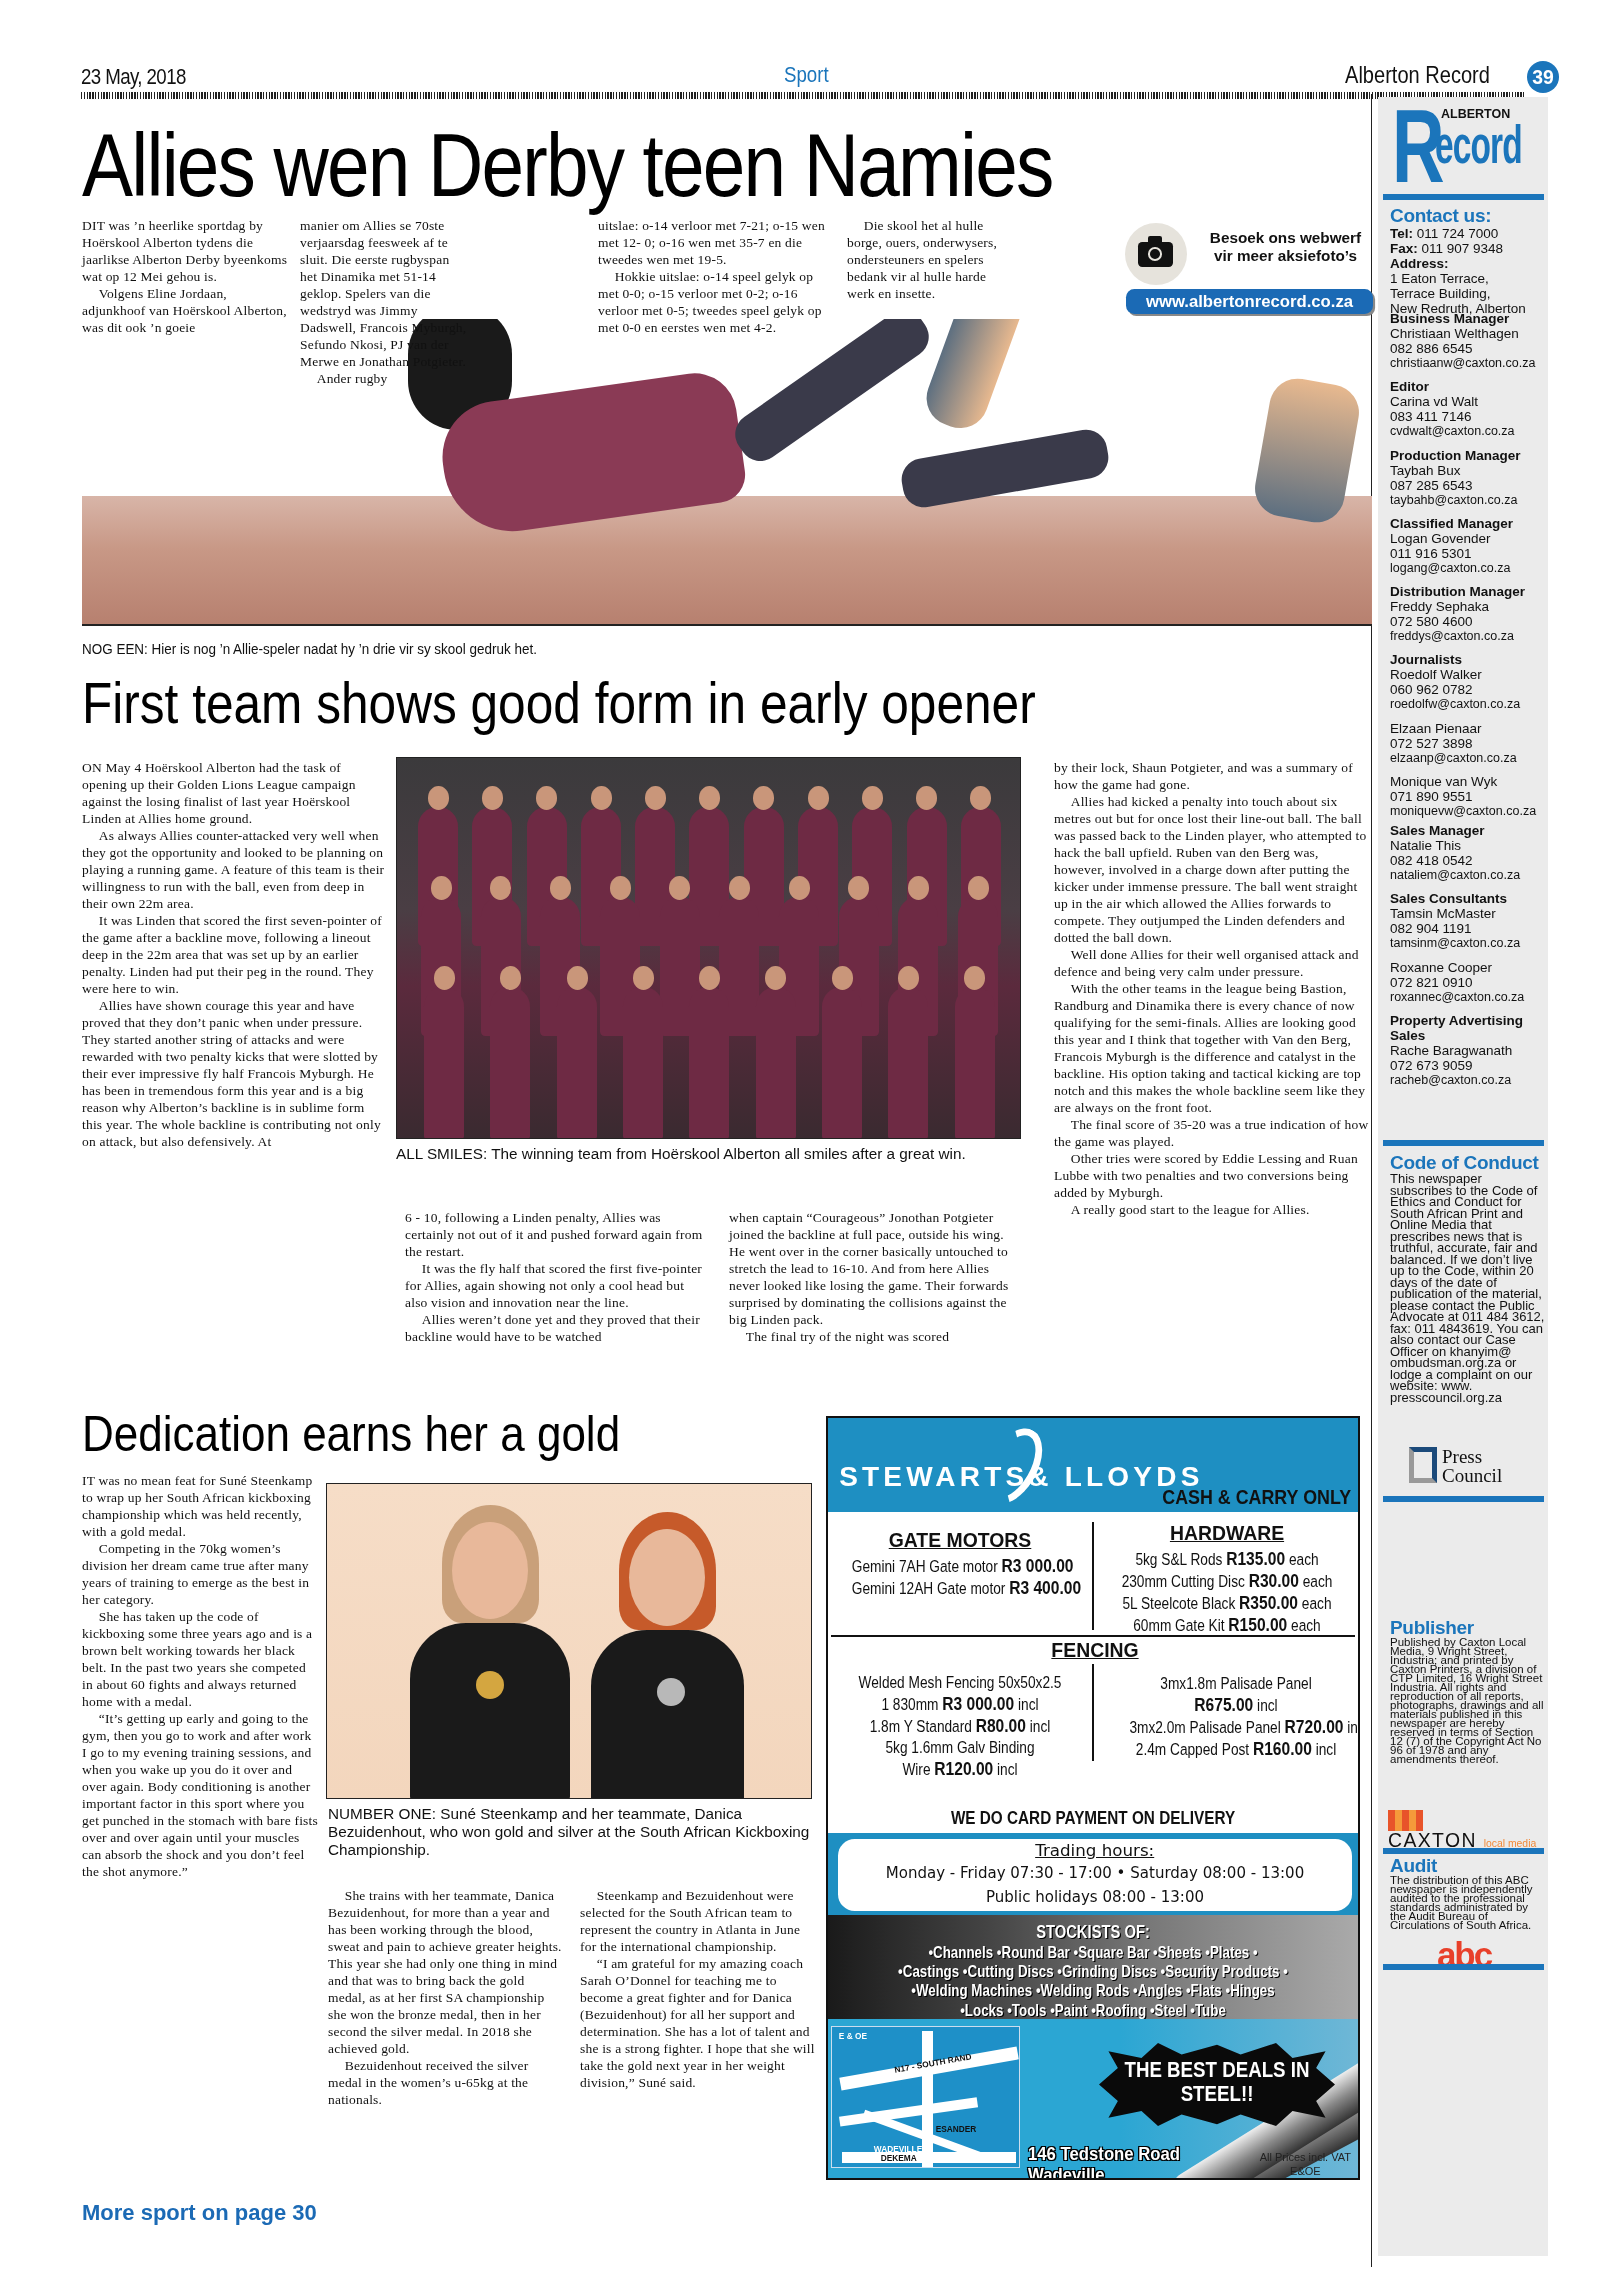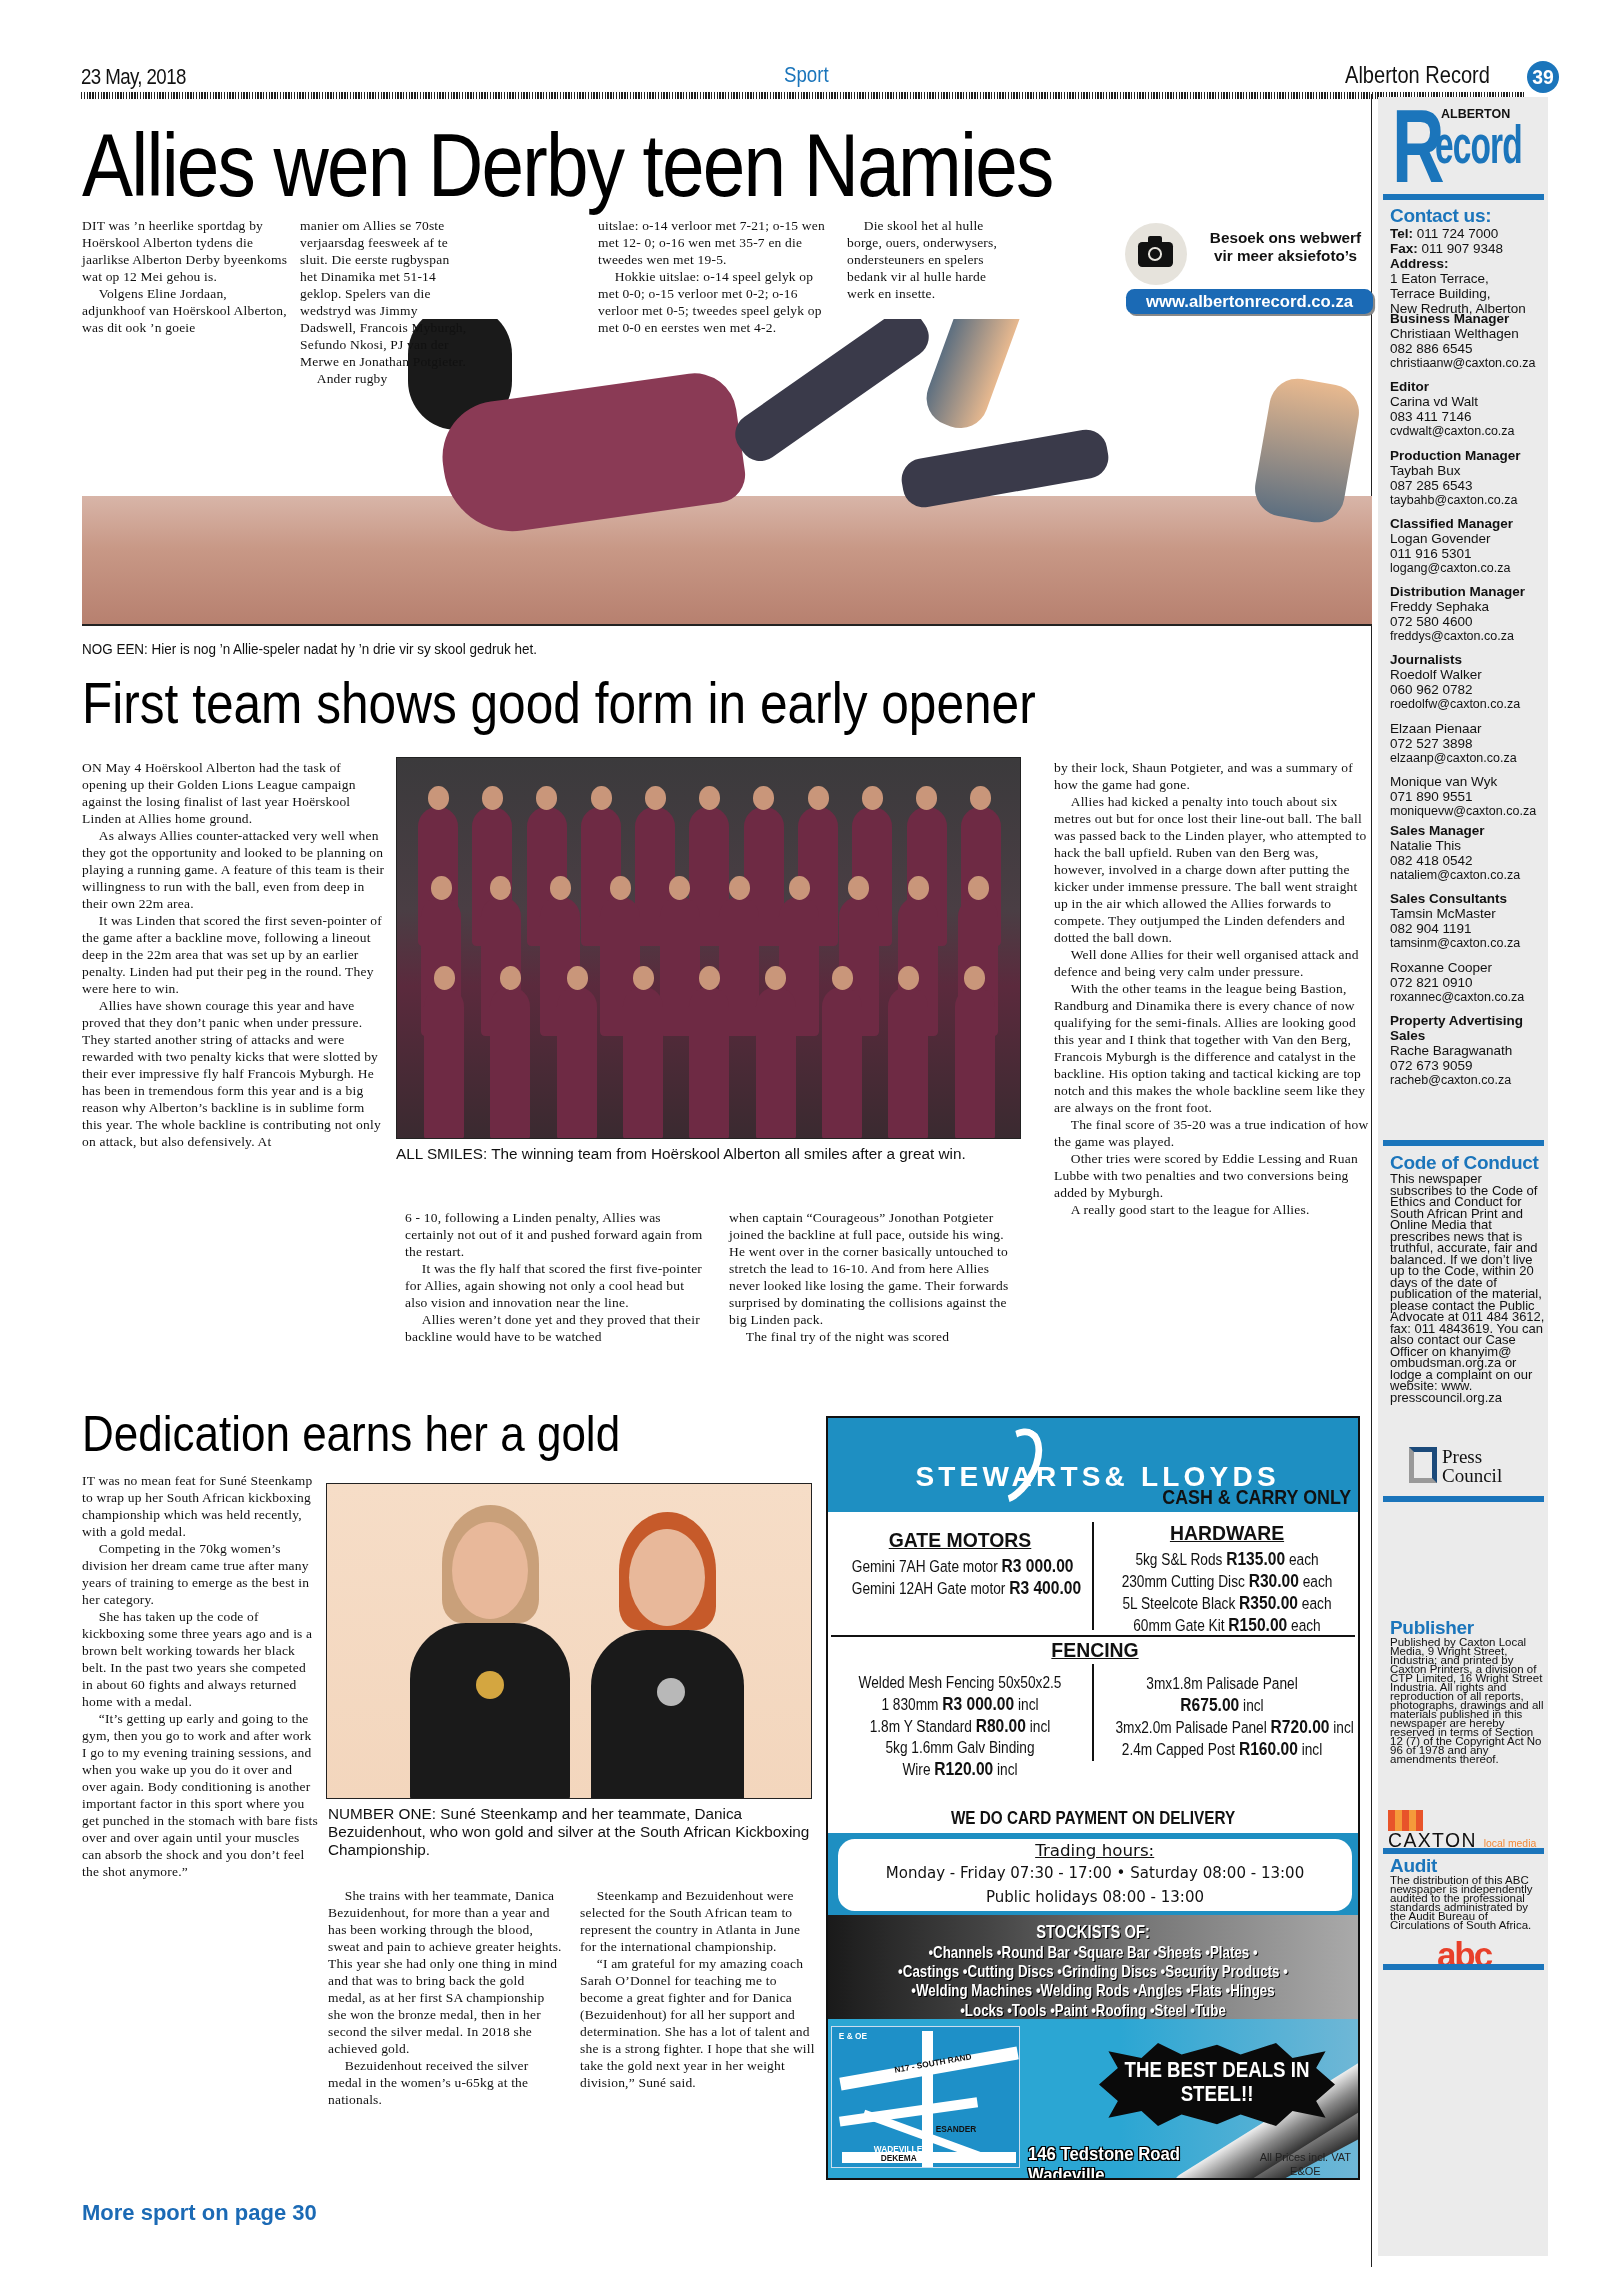--- a/index.html
+++ b/index.html
@@ -61,21 +61,21 @@
   
   .kick-photo { left: 326px; top: 1483px; width: 486px; height: 316px; background: linear-gradient(180deg, #f6ddc7 0%, #f3d6bd 100%); border: 1.4px solid #222; overflow: hidden; }
   .kb { position: absolute; border-radius: 56px 56px 7px 7px; background: #1a1a1a; }
   .kb-head { position: absolute; border-radius: 50%; background: #e8b89a; }
   .kb-hair { position: absolute; border-radius: 50% 50% 20% 20%; }
   .medal { position: absolute; width: 28px; height: 28px; border-radius: 50%; }
   .cap3 { left: 328px; top: 1805px; width: 486px; white-space: normal; font-size: 15.3px; line-height: 18px; }
   
   .ad { left: 826px; top: 1416px; width: 534px; height: 764px; border: 2.1px solid #111; background: #fff; overflow: hidden; }
   .ad-banner { position: absolute; left: 0; top: 0; width: 100%; height: 94px; background: #1e8fc2; }
-  .ad-brand { position: absolute; left: 5.6px; top: 43px; width: 528px; font-family: "Liberation Sans", sans-serif; font-weight: bold; color: #fff; font-size: 28px; letter-spacing: 4.2px; display: flex; justify-content: center; padding: 0 5.6px; }
+  .ad-brand { position: absolute; left: 5.6px; top: 43px; width: 528px; font-family: "Liberation Sans", sans-serif; font-weight: bold; color: #fff; font-size: 28px; letter-spacing: 4.2px; display: flex; justify-content: flex-start; padding: 0 5.6px; }
   .ad-swoosh { position: absolute; left: 160px; top: 7px; width: 49px; height: 83px; border: 7px solid #fff; border-left-color: transparent; border-bottom-color: transparent; border-radius: 50%; transform: rotate(30deg); }
   .ad-cash { position: absolute; right: 7px; top: 67px; font-family: "Liberation Sans", sans-serif; font-weight: bold; font-size: 21px; color: #111; transform: scaleX(0.85); transform-origin: right; }
   .ad-sec { position: absolute; font-family: "Liberation Sans", sans-serif; text-align: center; color: #111; transform-origin: center top; }
   .ad-sec h4 { font-size: 19.4px; text-decoration: underline; margin-bottom: 2.8px; }
   .ad-sec .ln { font-size: 16.7px; line-height: 21px; transform: scaleX(0.82); white-space: nowrap; }
   .ad-sec .ln b { font-size: 19px; }
   .ad-vline { position: absolute; width: 2.1px; background: #111; }
   .ad-hline { position: absolute; height: 2.1px; background: #111; }
   .ad-card { position: absolute; left: 0; top: 390px; width: 100%; text-align: center; font-family: "Liberation Sans", sans-serif; font-weight: bold; font-size: 18px; transform: scaleX(0.85); }
   .ad-hours-bg { position: absolute; left: 0; top: 415px; width: 100%; height: 82px; background: #1e8fc2; }
@@ -387,21 +387,21 @@
       <h4>FENCING</h4>
     </div>
   <div class="ad-sec" style="left:0;top:254px;width:264px">
     <div class="ln"><span>Welded Mesh Fencing 50x50x2.5</span></div>
     <div class="ln"><span>1 830mm</span> <b>R3 000.00</b> <span>incl</span></div>
     <div class="ln"><span>1.8m Y Standard</span> <b>R80.00</b> <span>incl</span></div>
     <div class="ln"><span>5kg 1.6mm Galv Binding</span></div>
     <div class="ln"><span>Wire</span> <b>R120.00</b> <span>incl</span></div>
   </div>
   <div class="ad-vline" style="left:264px;top:246px;height:97px"></div>
-  <div class="ad-sec" style="left:264px;top:255px;width:260px">
+  <div class="ad-sec" style="left:278px;top:255px;width:260px">
     <div class="ln"><span>3mx1.8m Palisade Panel</span></div>
     <div class="ln"><b>R675.00</b> <span>incl</span></div>
     <div class="ln"><span>3mx2.0m Palisade Panel</span> <b>R720.00</b> <span>incl</span></div>
     <div class="ln"><span>2.4m Capped Post</span> <b>R160.00</b> <span>incl</span></div>
   </div>
   <div class="ad-card">WE DO CARD PAYMENT ON DELIVERY</div>
   <div class="ad-hours-bg"></div>
   <div class="ad-hours">
     <div class="t">Trading hours:</div>
     <div class="l">Monday - Friday 07:30 - 17:00 • Saturday 08:00 - 13:00</div>

